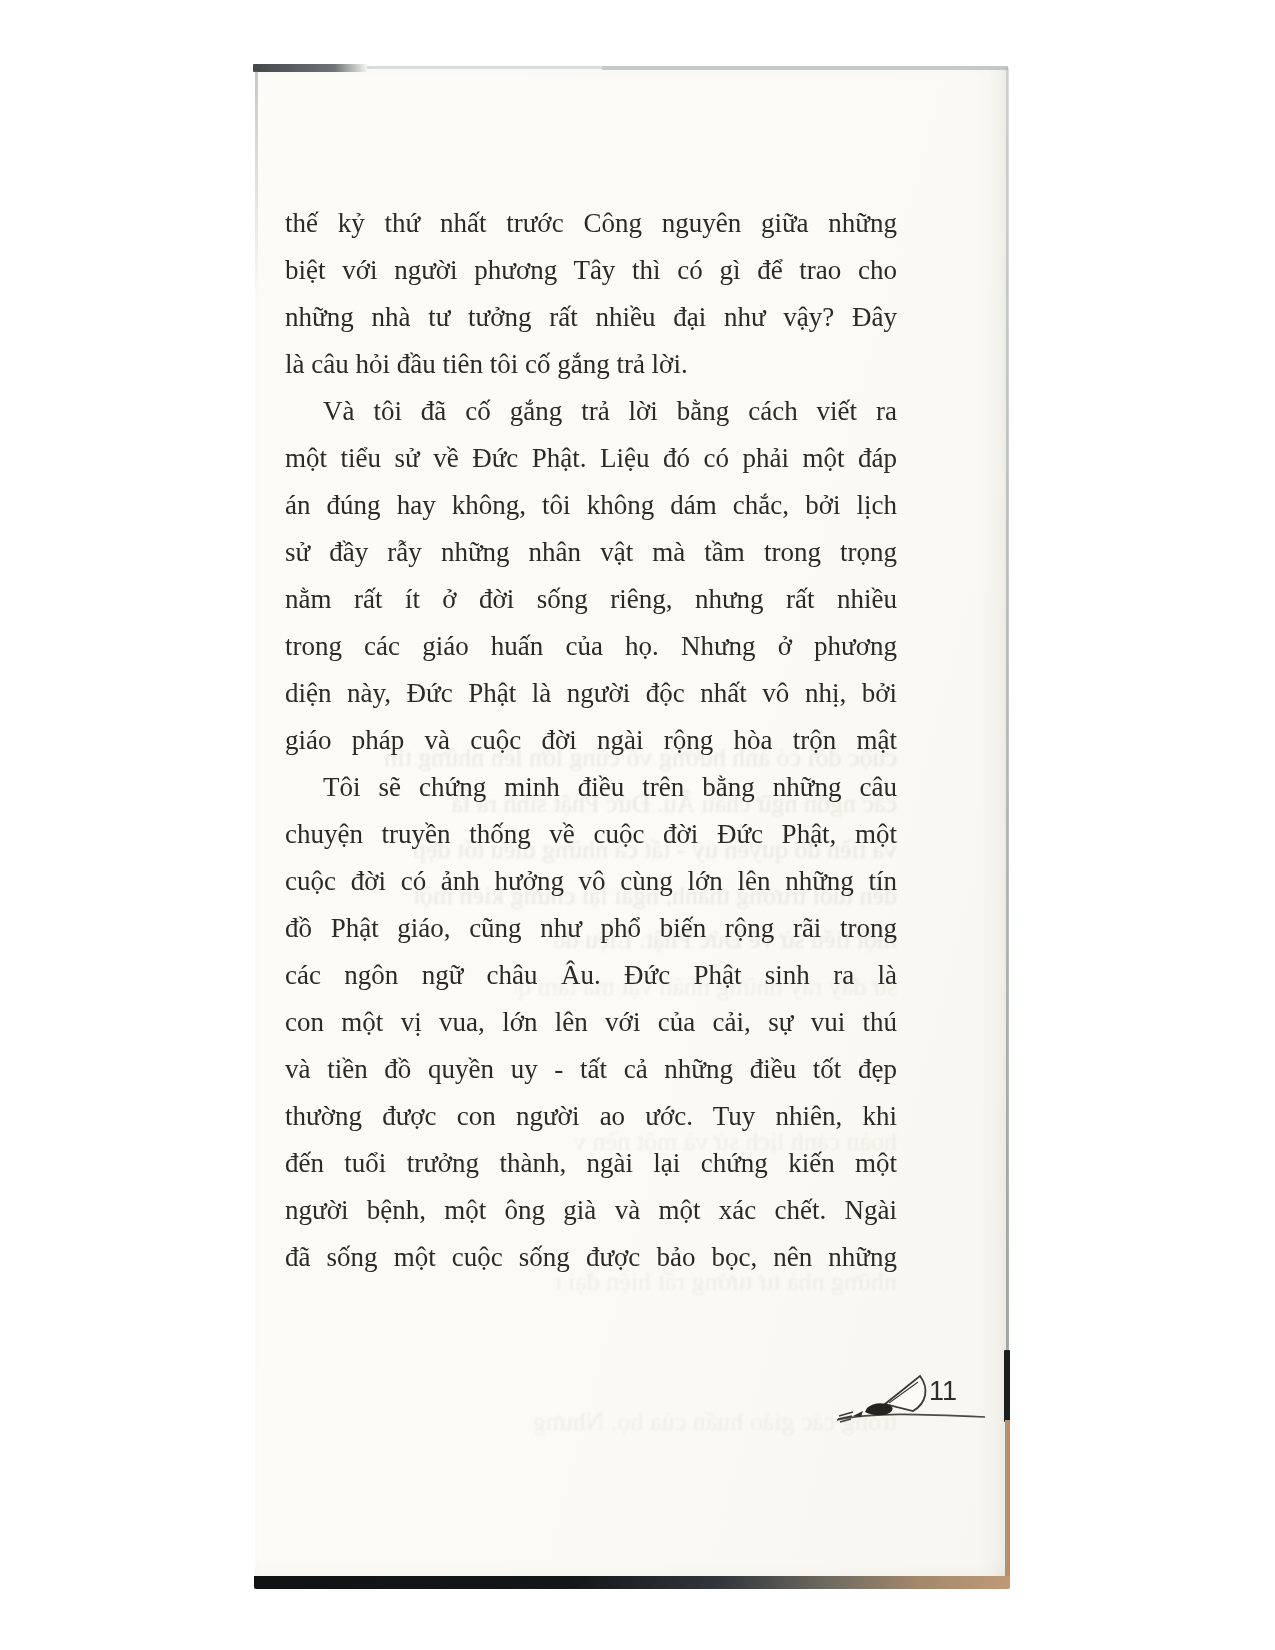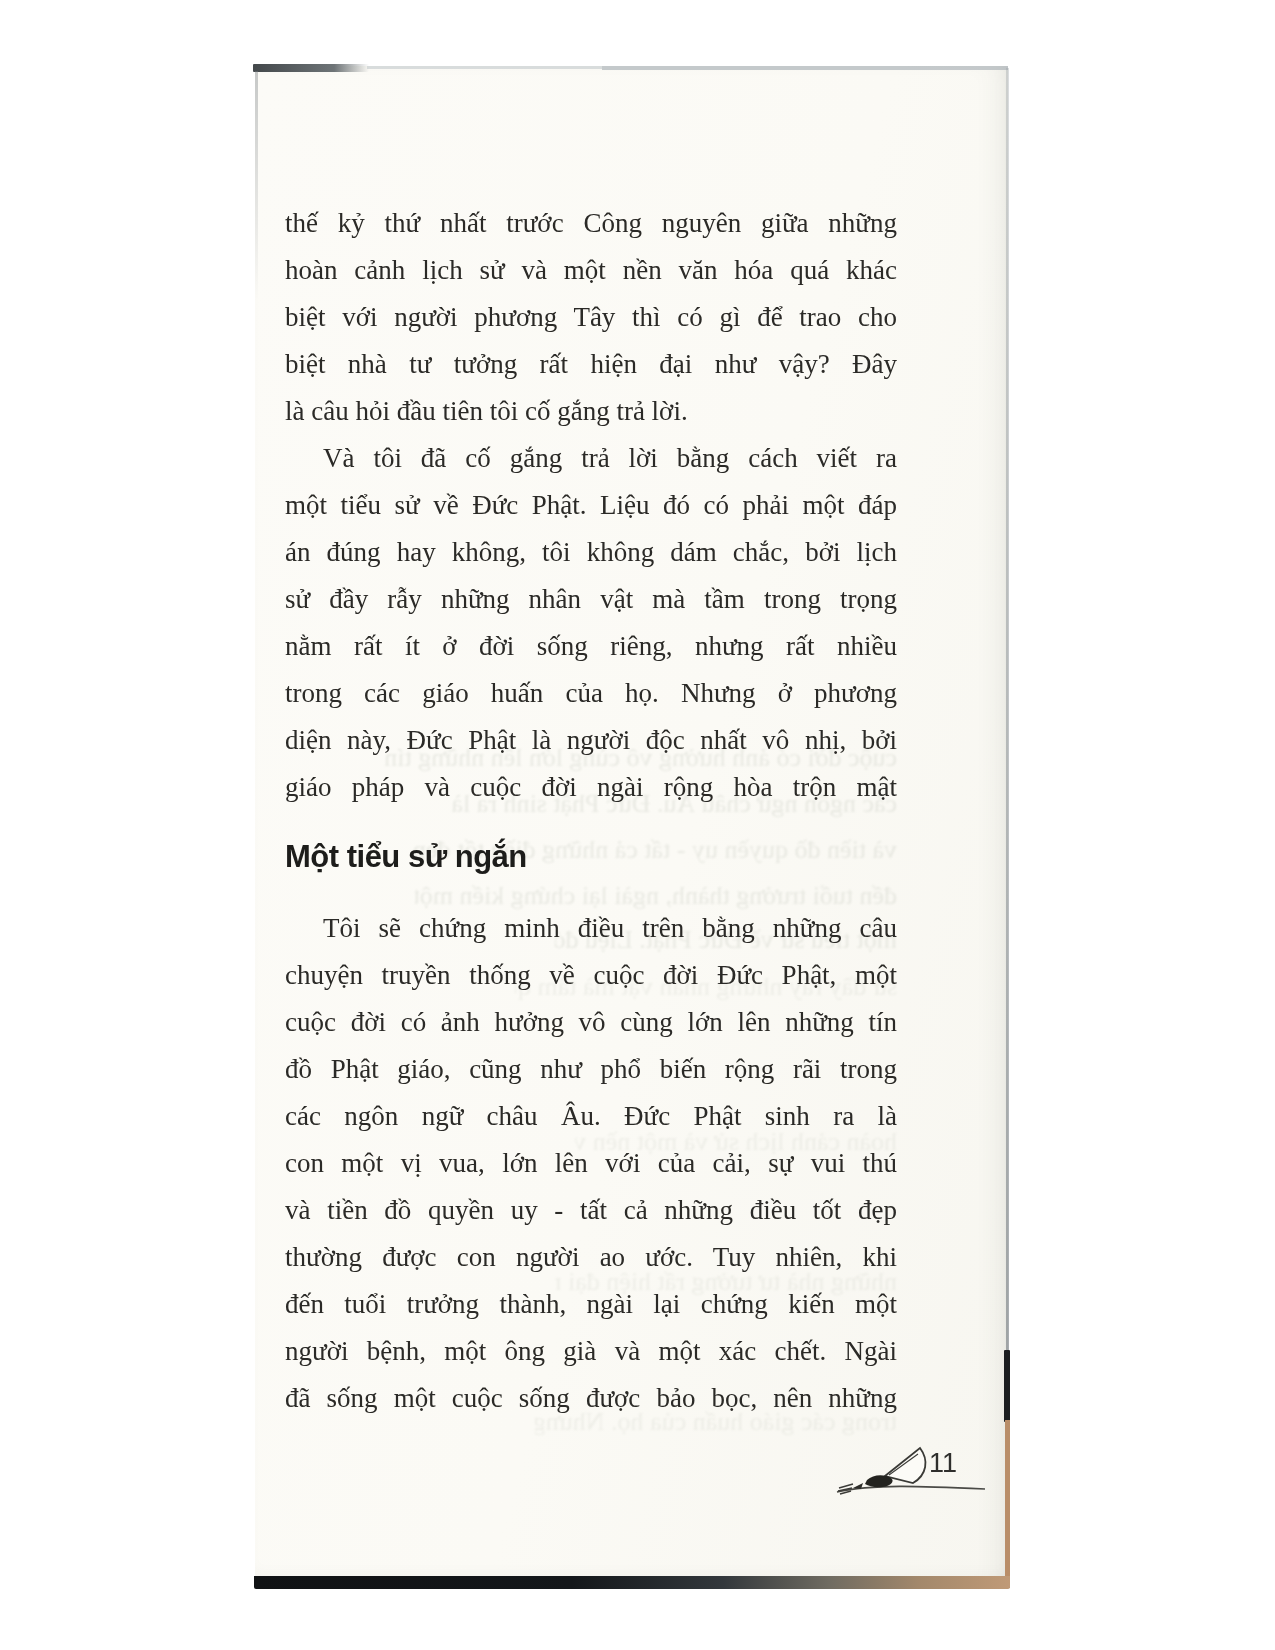--- a/index.html
+++ b/index.html
@@ -109,21 +109,21 @@
     white-space: nowrap;
     overflow: hidden;
     z-index: 1;
     pointer-events: none;
   }
   .bleed.lighter { opacity: 0.11; }
   
   .footer {
     position: absolute;
     left: 568px;
-    top: 1376px;
+    top: 1304px;
     width: 170px;
     height: 62px;
     z-index: 2;
   }
   .footer svg { position: absolute; left: 0; top: 0; }
   .page-number {
     position: absolute;
     left: 106px;
     top: 6px;
     font-family: "Liberation Sans", sans-serif;
@@ -152,36 +152,34 @@
     <div class="bleed" style="top:814px; left:160px; width:482px;">đến tuổi trưởng thành, ngài lại chứng kiến một</div>
     <div class="bleed" style="top:858px; left:300px; width:342px;">một tiểu sử về Đức Phật. Liệu đó có phải một đáp</div>
     <div class="bleed lighter" style="top:905px;  left:260px; width:382px;">sử đầy rẫy những nhân vật mà tầm quan trọng</div>
     <div class="bleed lighter" style="top:1060px; left:320px; width:322px;">hoàn cảnh lịch sử và một nền văn hóa quá khác</div>
     <div class="bleed lighter" style="top:1200px; left:300px; width:342px;">những nhà tư tưởng rất hiện đại như vậy? Đây</div>
     <div class="bleed lighter" style="top:1340px; left:280px; width:362px;">trong các giáo huấn của họ. Nhưng ở phương</div>
 
     <div class="text-block">
       <div>
         <div class="ln">thế kỷ thứ nhất trước Công nguyên giữa những</div>
-        <div class="ln">hoàn cảnh lịch sử và một nền văn hóa quá khác</div>
         <div class="ln">biệt với người phương Tây thì có gì để trao cho</div>
-        <div class="ln">biệt nhà tư tưởng rất hiện đại như vậy? Đây</div>
+        <div class="ln">những nhà tư tưởng rất nhiều đại như vậy? Đây</div>
         <div class="ln end">là câu hỏi đầu tiên tôi cố gắng trả lời.</div>
       </div>
       <div>
         <div class="ln indent">Và tôi đã cố gắng trả lời bằng cách viết ra</div>
         <div class="ln">một tiểu sử về Đức Phật. Liệu đó có phải một đáp</div>
         <div class="ln">án đúng hay không, tôi không dám chắc, bởi lịch</div>
         <div class="ln">sử đầy rẫy những nhân vật mà tầm trong trọng</div>
         <div class="ln">nằm rất ít ở đời sống riêng, nhưng rất nhiều</div>
         <div class="ln">trong các giáo huấn của họ. Nhưng ở phương</div>
         <div class="ln">diện này, Đức Phật là người độc nhất vô nhị, bởi</div>
         <div class="ln">giáo pháp và cuộc đời ngài rộng hòa trộn mật</div>
       </div>
-      <div class="section-heading">Một tiểu sử ngắn</div>
       <div>
         <div class="ln indent">Tôi sẽ chứng minh điều trên bằng những câu</div>
         <div class="ln">chuyện truyền thống về cuộc đời Đức Phật, một</div>
         <div class="ln">cuộc đời có ảnh hưởng vô cùng lớn lên những tín</div>
         <div class="ln">đồ Phật giáo, cũng như phổ biến rộng rãi trong</div>
         <div class="ln">các ngôn ngữ châu Âu. Đức Phật sinh ra là</div>
         <div class="ln">con một vị vua, lớn lên với của cải, sự vui thú</div>
         <div class="ln">và tiền đồ quyền uy - tất cả những điều tốt đẹp</div>
         <div class="ln">thường được con người ao ước. Tuy nhiên, khi</div>
         <div class="ln">đến tuổi trưởng thành, ngài lại chứng kiến một</div>

